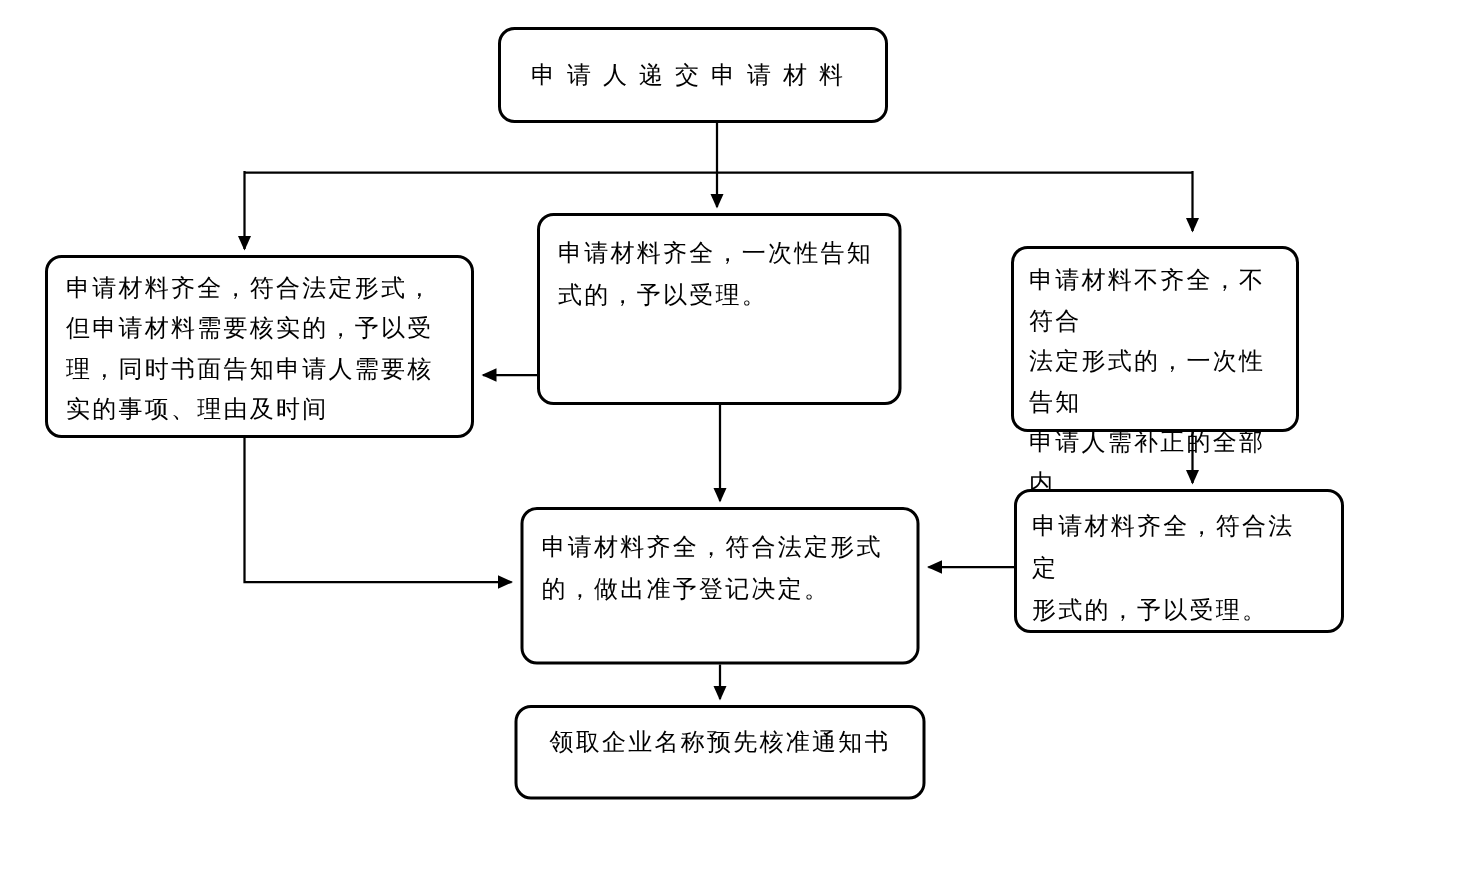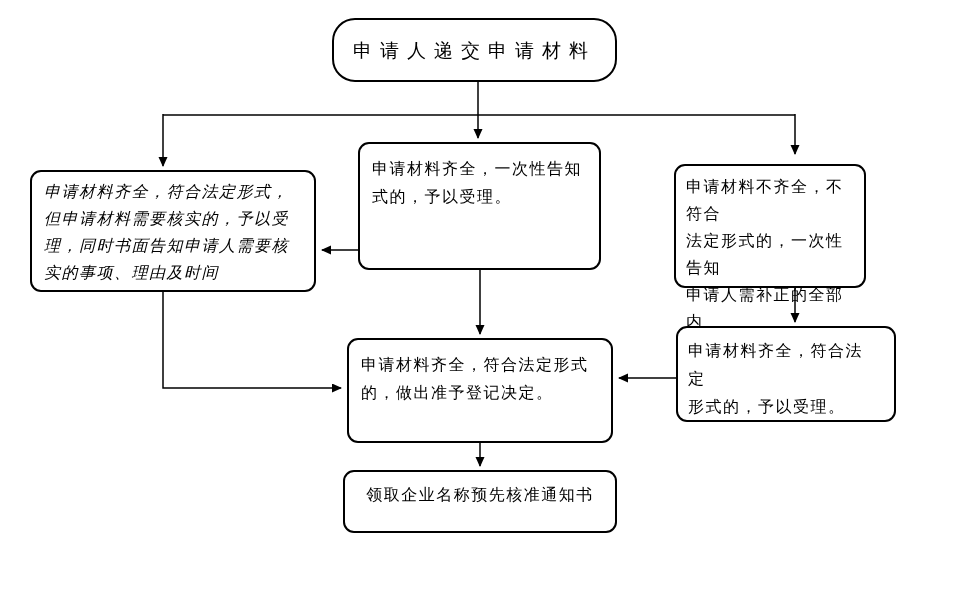--- a/index.html
+++ b/index.html
@@ -37,28 +37,27 @@
     text-align: left;
   }
   .node.center-text {
     display: flex;
     align-items: center;
     justify-content: center;
     text-align: center;
     white-space: nowrap;
   }
   #node-start {
-    left: 332px; top: 18px; width: 285px; height: 64px;
-    font-size: 19px; letter-spacing: 8px; border-radius: 23px;
+    left: 332px; top: 18px; width: 260px; height: 64px;
+    font-size: 16px; letter-spacing: 8px;
   }
   #node-verify {
     left: 30px; top: 170px; width: 286px; height: 122px;
     padding: 6px 8px 0 12px;
     line-height: 27px;
-    font-style: italic;
   }
   #node-accept {
     left: 358px; top: 142px; width: 243px; height: 128px;
     padding: 11px 8px 0 12px;
   }
   #node-incomplete {
     left: 674px; top: 164px; width: 192px; height: 124px;
     padding: 7px 6px 0 10px;
     line-height: 27px;
   }

